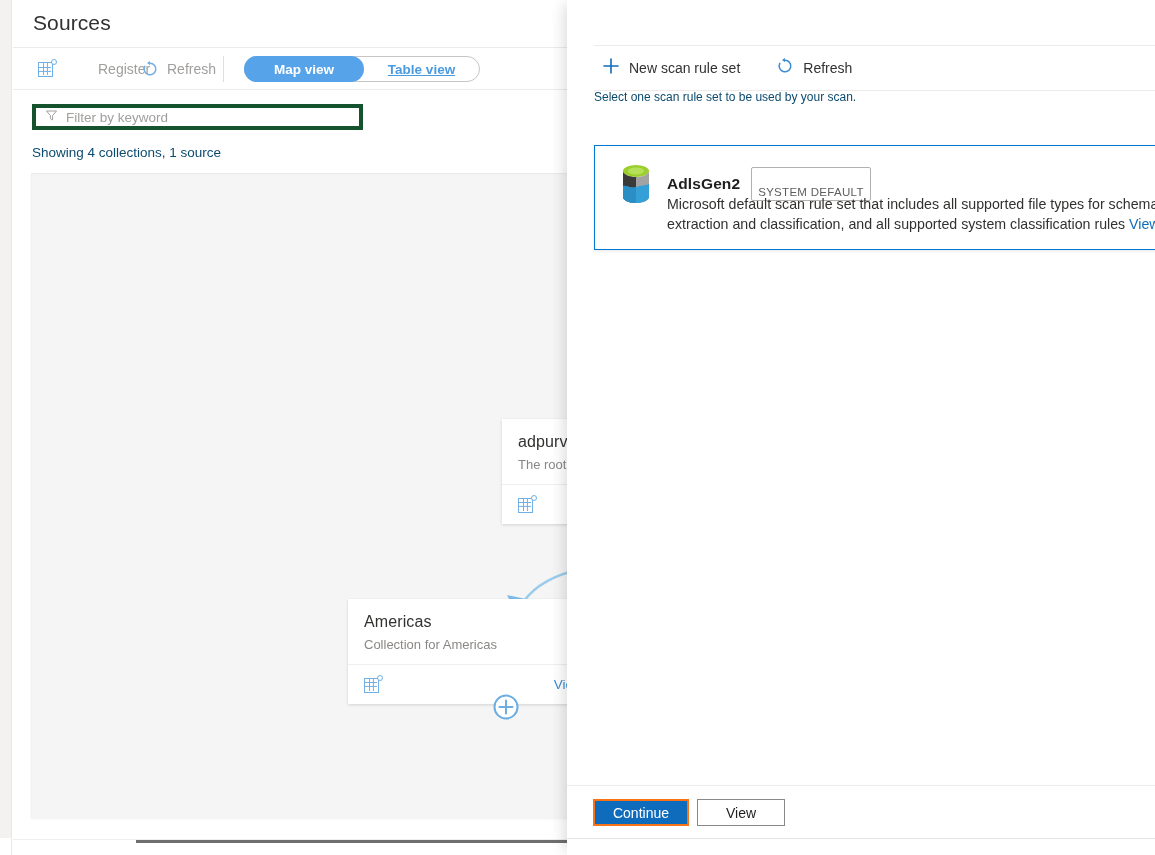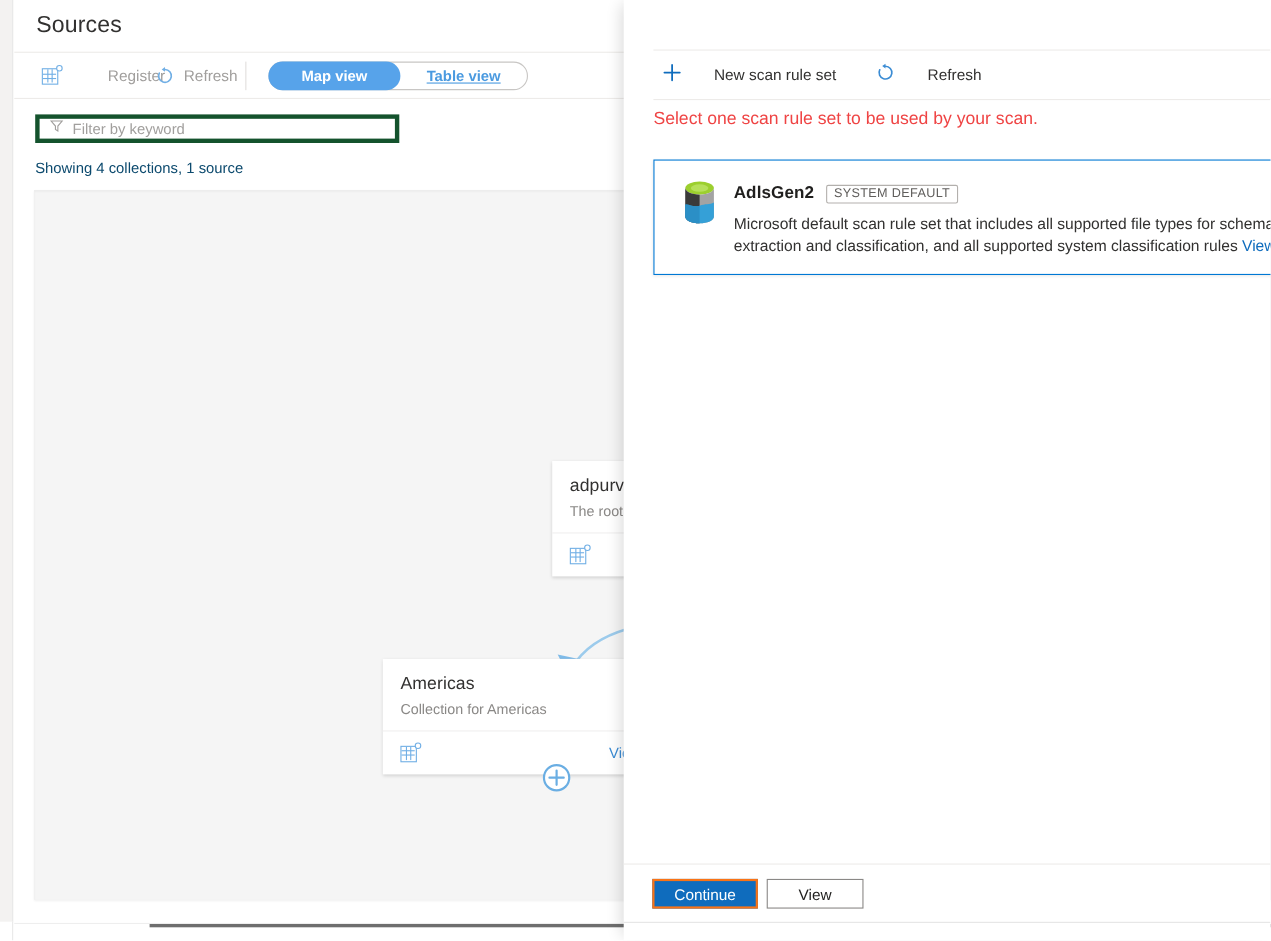--- a/index.html
+++ b/index.html
@@ -150,41 +150,41 @@
   .panel-rule1 {
     position: absolute; left: 27px; top: 45px; width: 561px; height: 1px; background: #edebe9;
   }
   .panel-cmd {
     position: absolute; left: 27px; top: 46px; height: 44px; display: flex; align-items: center;
   }
   .pcmd-btn {
     display: flex; align-items: center; gap: 9px; height: 32px; padding: 0 8px;
     cursor: pointer; margin-right: 6px;
   }
-  .pcmd-label { font-size: 14px; color: #323130; white-space: nowrap; margin-left: 20px; }
+  .pcmd-label { font-size: 14px; color: #323130; white-space: nowrap; }
   .panel-rule2 {
     position: absolute; left: 27px; top: 90px; width: 561px; height: 1px; background: #edebe9;
   }
   .panel-desc {
-    position: absolute; left: 27px; top: 100px; font-size: 16px; color: #ef4444;
+    position: absolute; left: 27px; top: 90px; font-size: 12px; color: #0c4a6e;
   }
 
   
   .rule-card {
     position: absolute; left: 27px; top: 145px; width: 589px; height: 105px;
     background: #ffffff; border: 1px solid #0078d4;
     box-shadow: 0 1px 3px rgba(0,0,0,.10);
   }
   .rule-icon { position: absolute; left: 22px; top: 17px; width: 38px; height: 42px; }
   .rule-head {
     position: absolute; left: 72px; top: 21px; display: flex; align-items: center; gap: 11px;
   }
   .rule-name { font-size: 15.5px; color: #201f1e; font-weight: 700; letter-spacing: .1px; }
   .rule-badge {
-    border: 1px solid #b3b0ad; border-radius: 2px; padding: 1px 6px 2px 6px;
+    border: 1px solid #b3b0ad; border-radius: 2px; padding: 18px 6px 2px 6px;
     font-size: 11.5px; color: #605e5c; letter-spacing: .3px; white-space: nowrap;
   }
   .rule-desc {
     position: absolute; left: 72px; top: 48px; width: 520px;
     font-size: 14.2px; line-height: 20px; color: #323130;
   }
   .rule-desc .lnk { color: #0f6cbd; }
 
   
   .panel-foot-rule {

